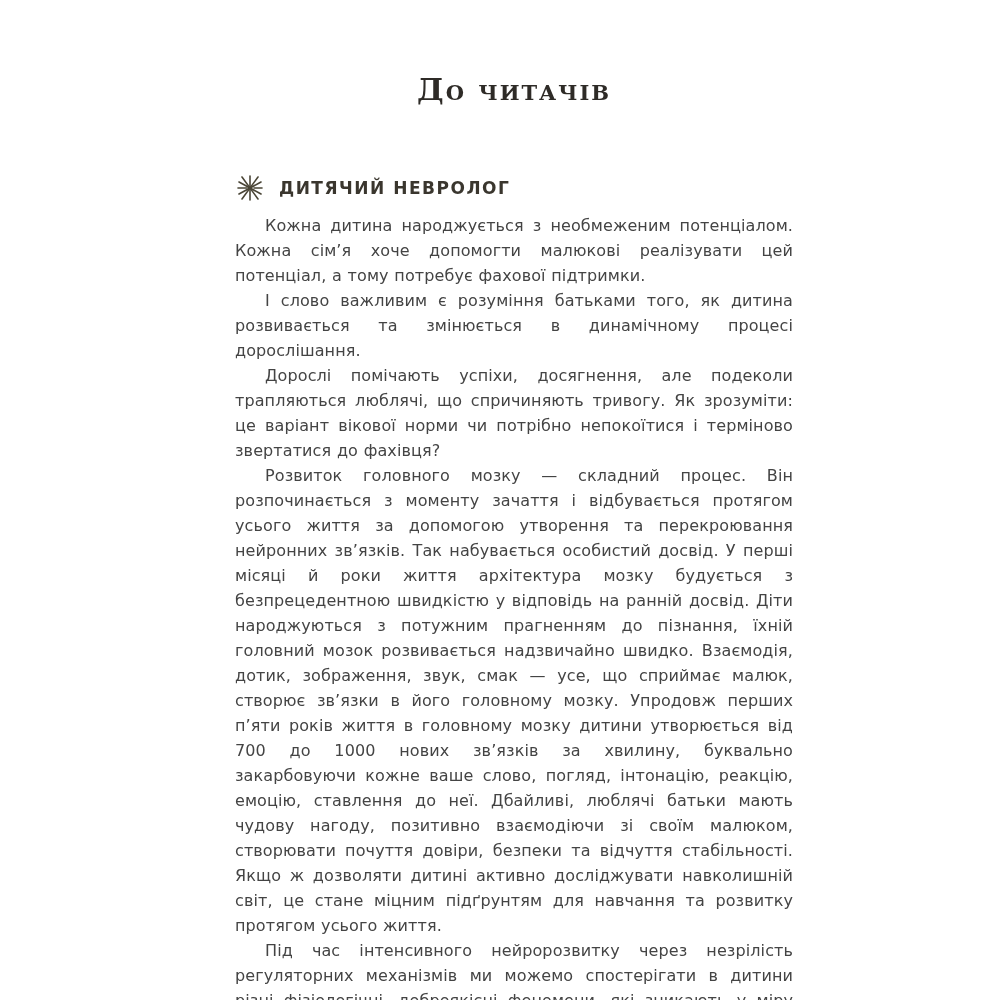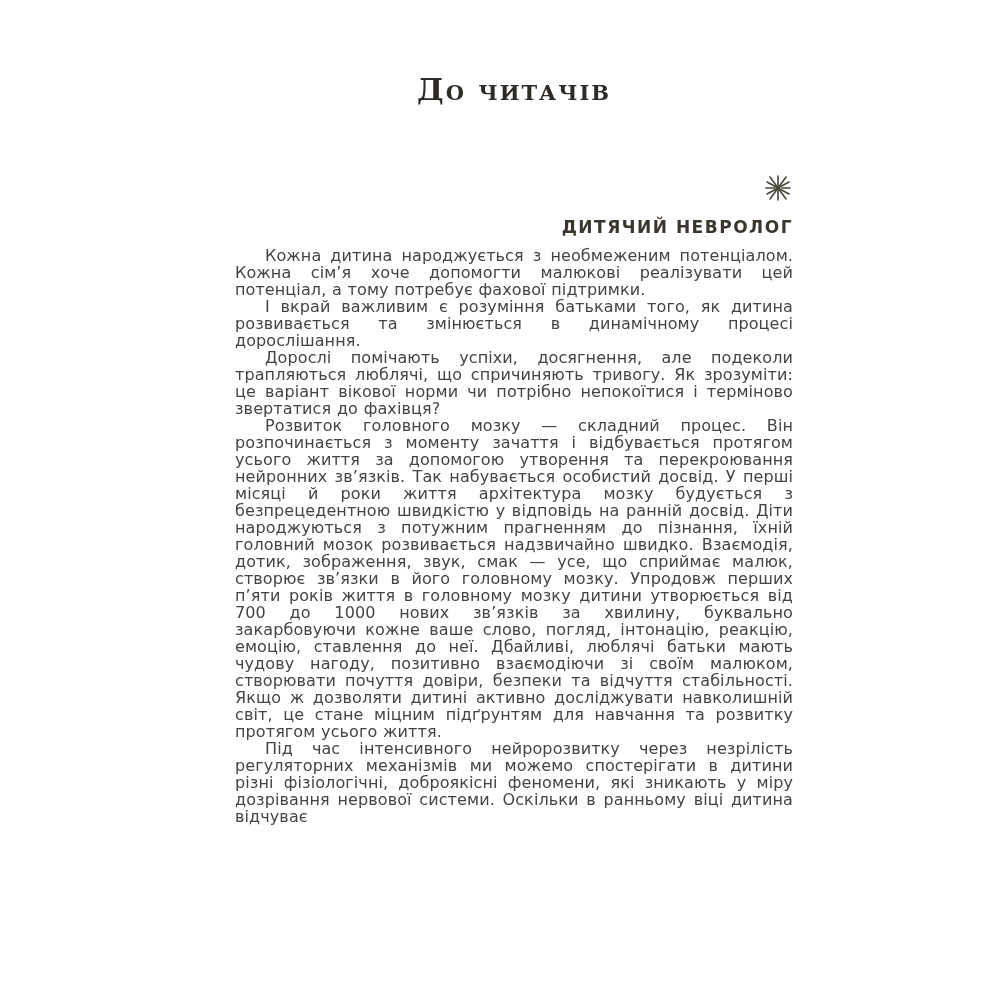--- a/index.html
+++ b/index.html
@@ -28,24 +28,23 @@
     font-variant: small-caps;
     font-weight: 700;
     font-size: 30px;
     letter-spacing: 2px;
     color: #2e2b27;
     text-align: center;
     margin: 0 0 66px 0;
   }
   .section-heading {
     display: flex;
-    align-items: flex-end;
+    align-items: center;
     gap: 14px;
     margin: 0 0 10px 0;
-    flex-direction: column;
   }
   .star-icon {
     display: inline-flex;
     width: 30px;
     height: 30px;
     flex: 0 0 auto;
   }
   .star-icon svg {
     width: 100%;
     height: 100%;
@@ -54,21 +53,21 @@
     font-family: "DejaVu Sans", "Liberation Sans", sans-serif;
     font-weight: 700;
     font-size: 17px;
     letter-spacing: 1.5px;
     color: #3a362e;
     text-transform: uppercase;
   }
   .body-text p {
     margin: 0;
     font-size: 16px;
-    line-height: 17px;
+    line-height: 25px;
     text-align: justify;
     text-indent: 30px;
     color: #444444;
     letter-spacing: 0.1px;
     word-spacing: 0.5px;
   }
 </style>
 </head>
 <body>
 
@@ -89,20 +88,20 @@
             <line x1="3" y1="15" x2="12" y2="15"></line>
             <line x1="19" y1="15" x2="27" y2="15"></line>
           </g>
         </svg>
       </span>
       <span class="section-heading-text">ДИТЯЧИЙ НЕВРОЛОГ</span>
     </div>
 
     <div class="body-text">
       <p>Кожна дитина народжується з необмеженим потенціалом. Кожна сім’я хоче допомогти малюкові реалізувати цей потенціал, а тому потребує фахової підтримки.</p>
-      <p>І вкрай важливим є розуміння батьками того, як дитина розвивається та змінюється в динамічному процесі дорослішання.</p>
+      <p>І слово важливим є розуміння батьками того, як дитина розвивається та змінюється в динамічному процесі дорослішання.</p>
       <p>Дорослі помічають успіхи, досягнення, але подеколи трапляються люблячі, що спричиняють тривогу. Як зрозуміти: це варіант вікової норми чи потрібно непокоїтися і терміново звертатися до фахівця?</p>
       <p>Розвиток головного мозку — складний процес. Він розпочинається з моменту зачаття і відбувається протягом усього життя за допомогою утворення та перекроювання нейронних зв’язків. Так набувається особистий досвід. У перші місяці й роки життя архітектура мозку будується з безпрецедентною швидкістю у відповідь на ранній досвід. Діти народжуються з потужним прагненням до пізнання, їхній головний мозок розвивається надзвичайно швидко. Взаємодія, дотик, зображення, звук, смак — усе, що сприймає малюк, створює зв’язки в його головному мозку. Упродовж перших п’яти років життя в головному мозку дитини утворюється від 700 до 1000 нових зв’язків за хвилину, буквально закарбовуючи кожне ваше слово, погляд, інтонацію, реакцію, емоцію, ставлення до неї. Дбайливі, люблячі батьки мають чудову нагоду, позитивно взаємодіючи зі своїм малюком, створювати почуття довіри, безпеки та відчуття стабільності. Якщо ж дозволяти дитині активно досліджувати навколишній світ, це стане міцним підґрунтям для навчання та розвитку протягом усього життя.</p>
       <p>Під час інтенсивного нейророзвитку через незрілість регуляторних механізмів ми можемо спостерігати в дитини різні фізіологічні, доброякісні феномени, які зникають у міру дозрівання нервової системи. Оскільки в ранньому віці дитина відчуває</p>
     </div>
 
   </div>
 </div>
 
 </body></html>

